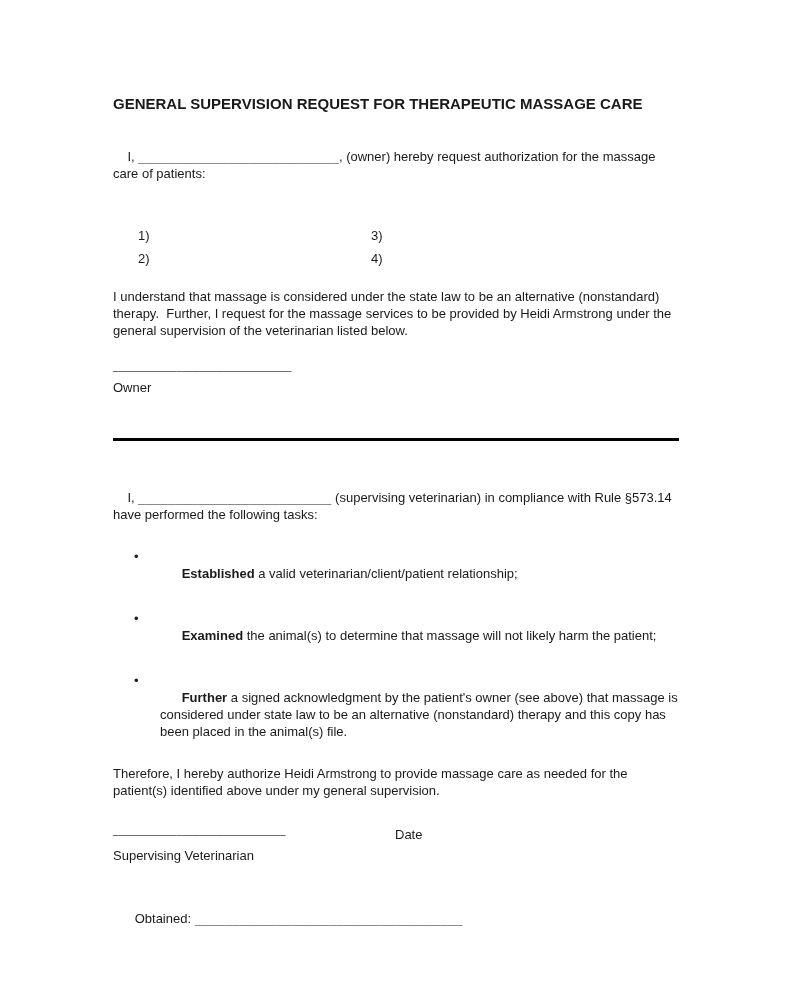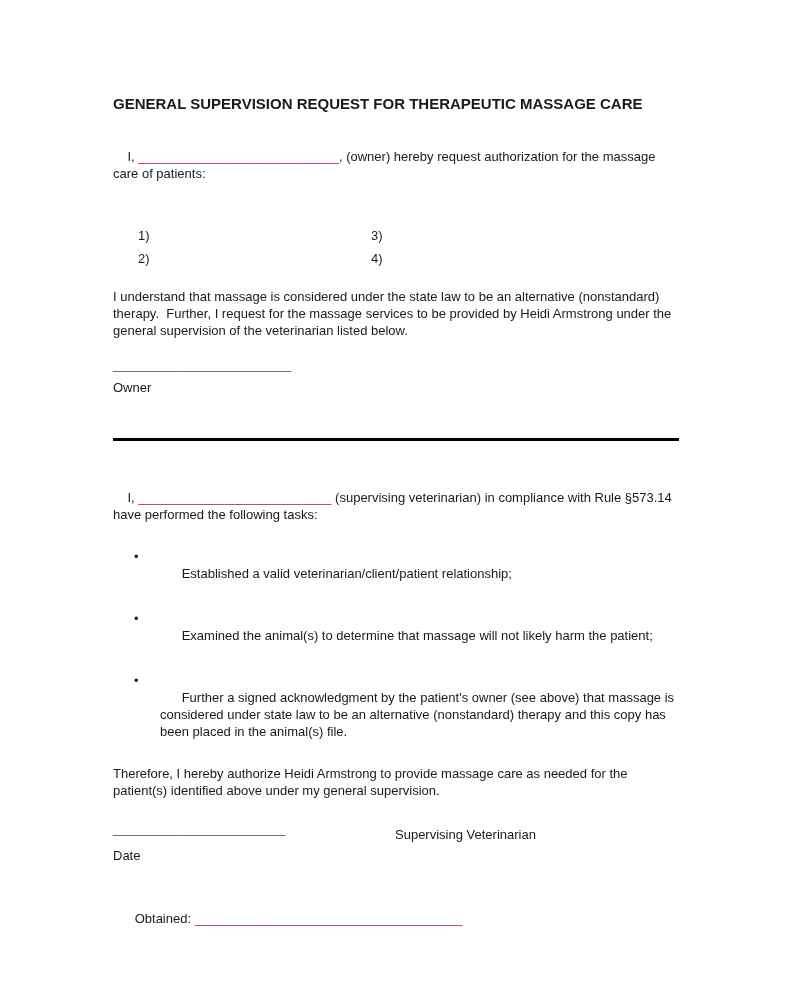--- a/index.html
+++ b/index.html
@@ -67,38 +67,38 @@
     line-height: 17px;
     white-space: pre-wrap;
     margin-bottom: 11px;
   }
   .task-item:last-child { margin-bottom: 0; }
   .bullet-dot {
     position: absolute;
     left: 21px;
     top: 0;
   }
-  .task-lead { font-weight: normal; }
+  .task-lead { font-weight: bold; }
   .para4 { margin-bottom: 23px; }
   .sig-grid {
     display: grid;
     grid-template-columns: 282px auto;
     margin-bottom: 29px;
   }
   .sig-grid .sig-label { margin-top: 4px; }
   .fields { margin-bottom: 15px; }
   .field-row {
     font-size: 13px;
     line-height: 17px;
     margin-bottom: 8px;
     white-space: pre;
   }
   .field-row:last-child { margin-bottom: 0; }
   .field-label { margin-right: 4px; }
-  .blank { color: #be185d; letter-spacing: 0.2px; }
+  .blank { color: #737373; letter-spacing: 0.2px; }
 </style>
 </head>
 <body>
 
 <div class="page">
 
   <div class="doc-title">GENERAL SUPERVISION REQUEST FOR THERAPEUTIC MASSAGE CARE</div>
 
   <div class="para para1">
     <span>I, </span><span class="blank">___________________________</span><span>, (owner) hereby request authorization for the massage care of patients:</span>
@@ -133,22 +133,22 @@
     </div>
     <div class="task-item">
       <span class="bullet-dot">•</span><span class="task-lead">Further</span><span> a signed acknowledgment by the patient's owner (see above) that massage is considered under state law to be an alternative (nonstandard) therapy and this copy has been placed in the animal(s) file.</span>
     </div>
   </div>
 
   <div class="para para4">Therefore, I hereby authorize Heidi Armstrong to provide massage care as needed for the patient(s) identified above under my general supervision.</div>
 
   <div class="sig-grid">
     <div class="sig-line">______________________________</div>
+    <div class="sig-label">Date</div>
     <div class="sig-label">Supervising Veterinarian</div>
-    <div class="sig-label">Date</div>
   </div>
 
   <div class="fields">
     <div class="field-row">
       <span class="field-label">Obtained:</span><span class="blank">____________________________________</span>
     </div>
 
   </div>
 
 </div>

